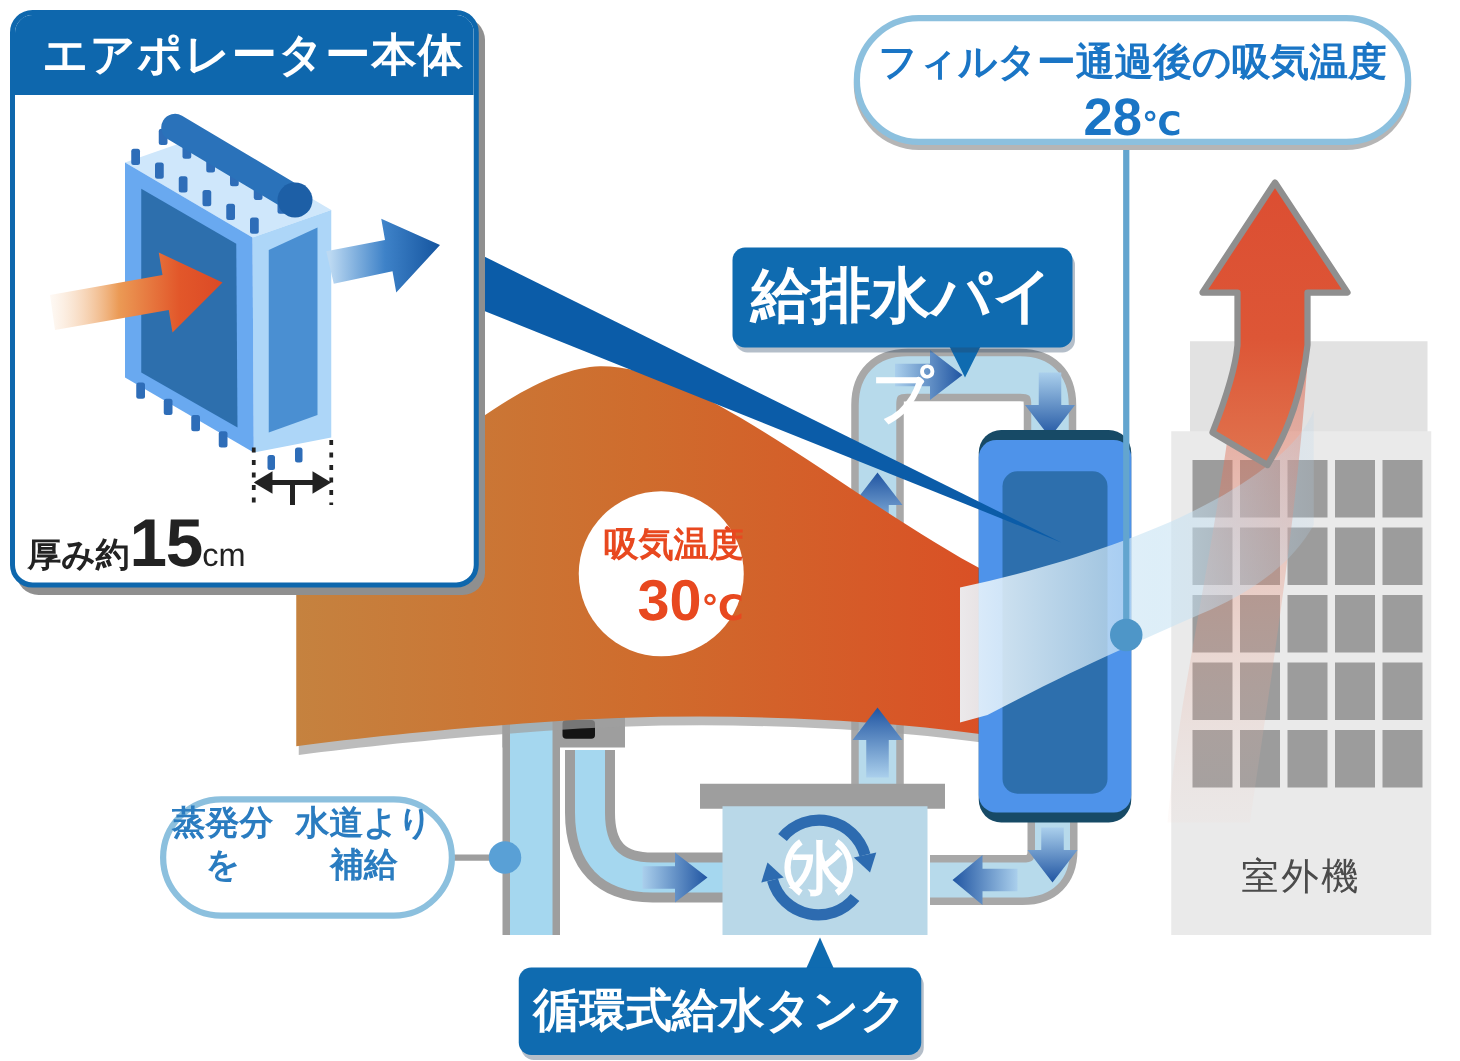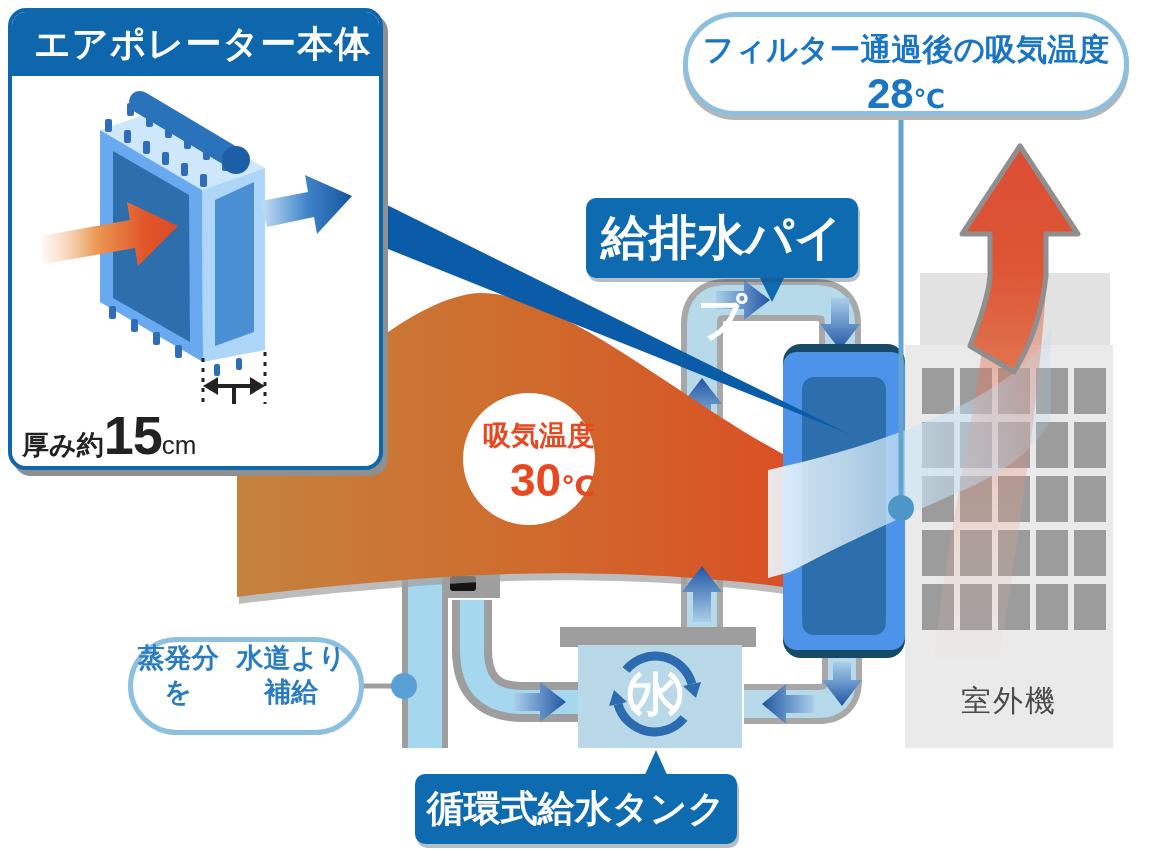--- a/index.html
+++ b/index.html
@@ -1,20 +1,20 @@
 <!DOCTYPE html>
 <html><head>
 <meta charset="utf-8">
 <style>
   html,body{margin:0;padding:0;background:#fff;}
   #stage{position:relative;width:1168px;height:849px;background:#fff;overflow:hidden;
          font-family:"Liberation Sans","DejaVu Sans",sans-serif;}
   .abs{position:absolute;}
   
-  .under{z-index:0;}
+  .under{z-index:0;margin-left:32px;}
   #flows{position:absolute;left:0;top:0;z-index:1;}
   .over{z-index:2;}
 
   
   #unit-back{left:920px;top:273px;width:190px;height:74px;background:#e2e2e2;}
   #unit-main{left:905px;top:345px;width:208px;height:403px;background:#eaeaea;}
   #unit-grid{left:922px;top:368px;display:grid;grid-template-columns:repeat(5,32px);
              grid-template-rows:repeat(5,46px);gap:8px 6px;}
   #unit-grid i{display:block;background:#9c9c9c;}
   #unit-label{left:905px;top:681px;width:208px;text-align:center;font-size:30px;color:#4b4b4b;letter-spacing:2px;}

